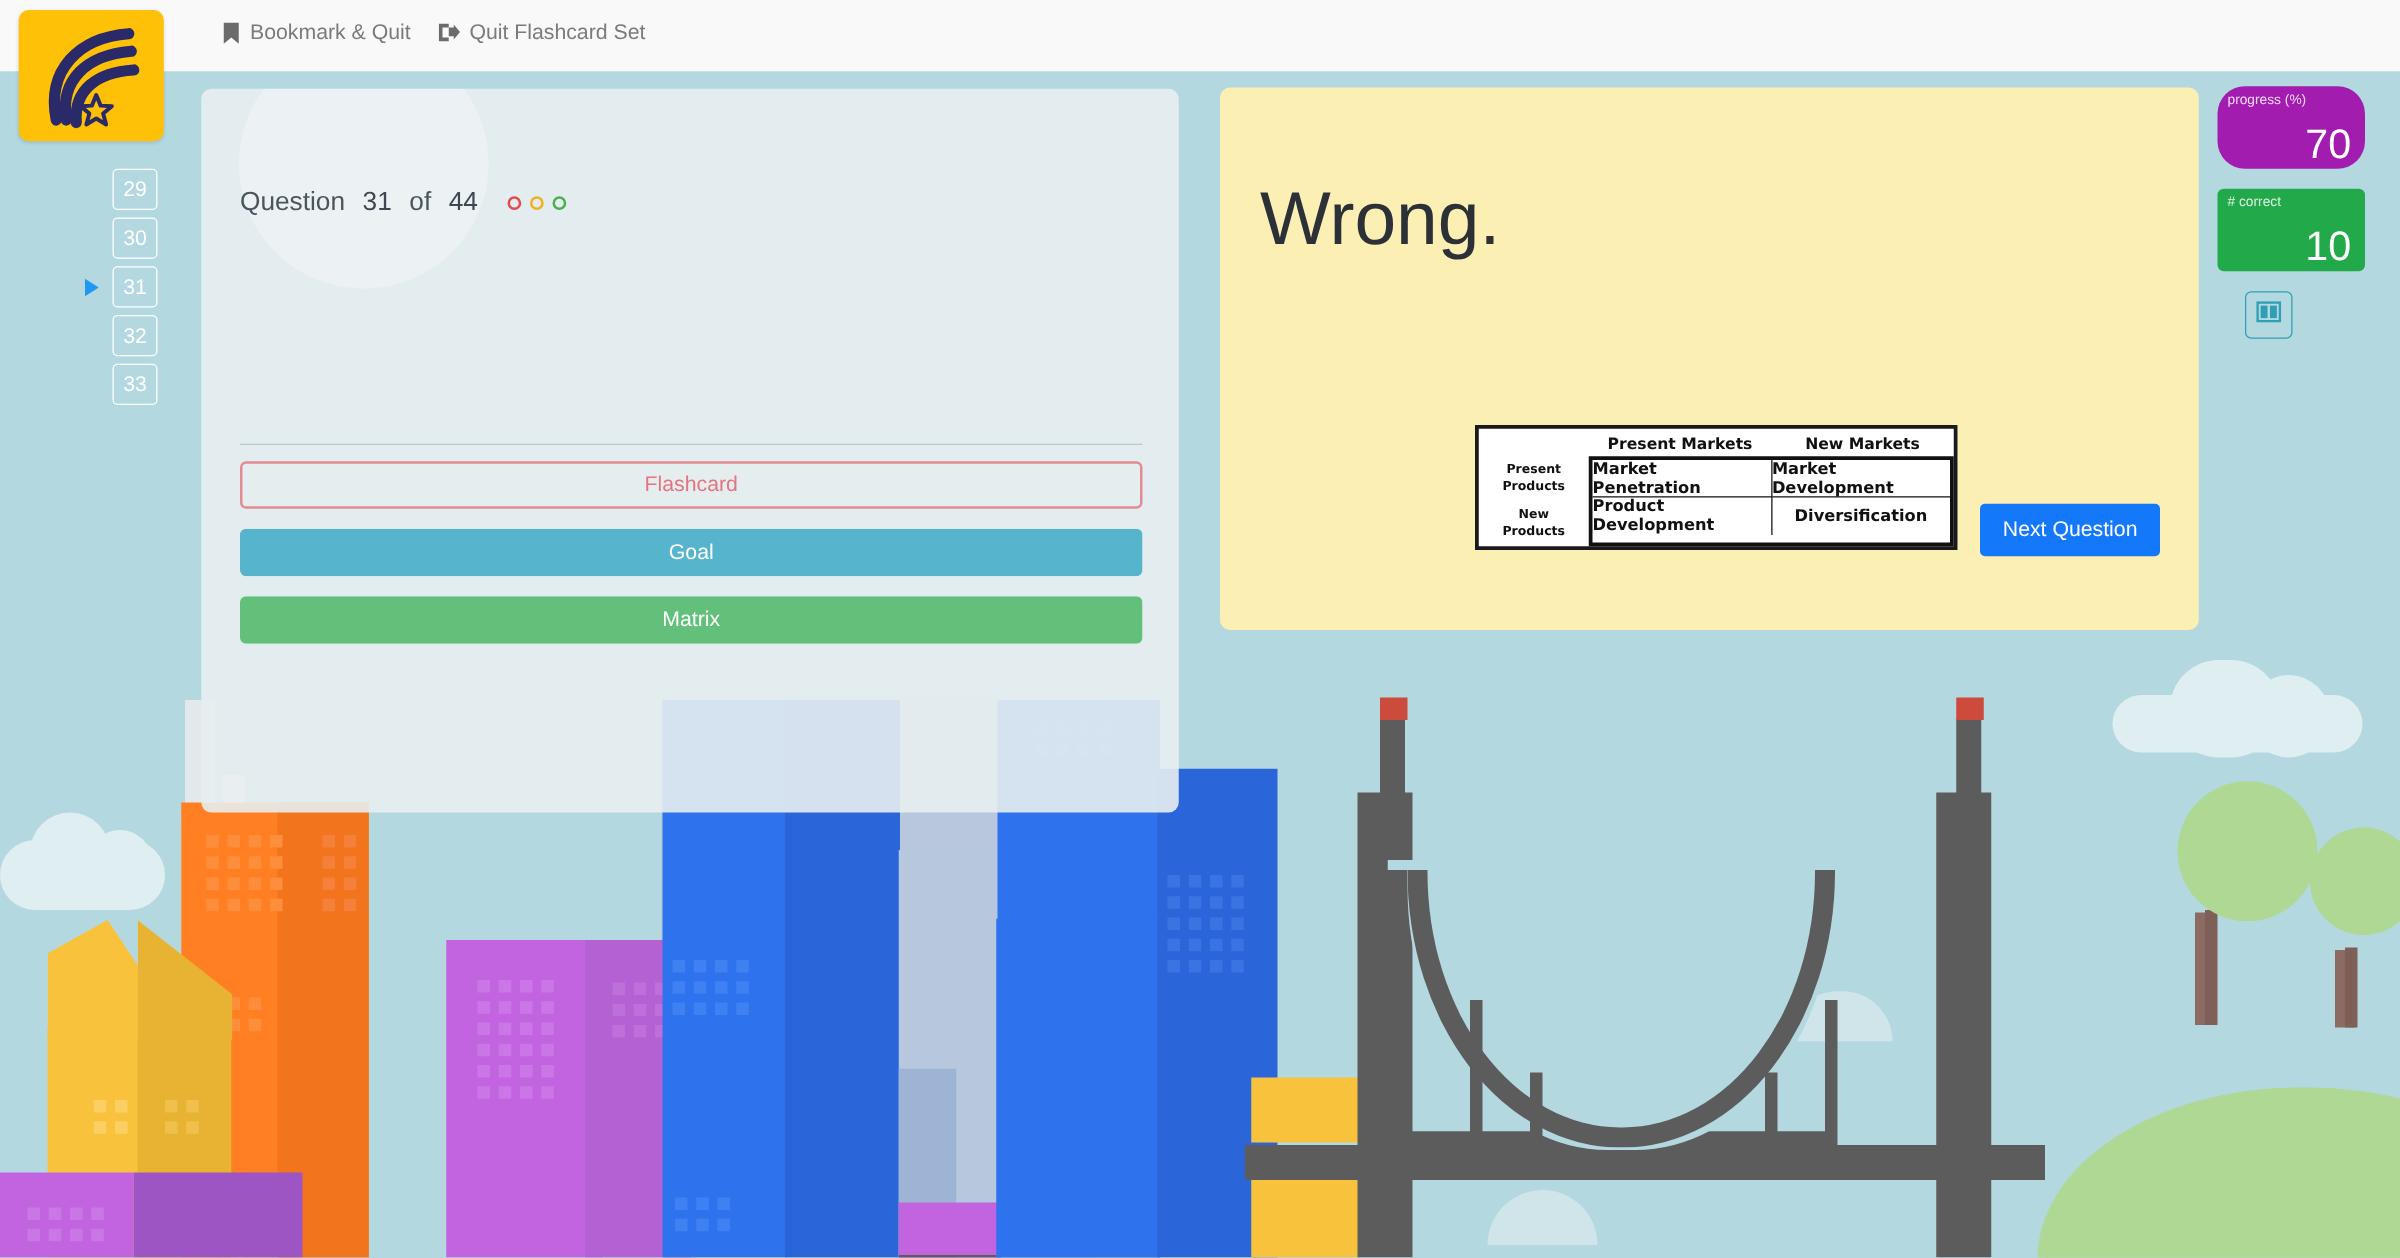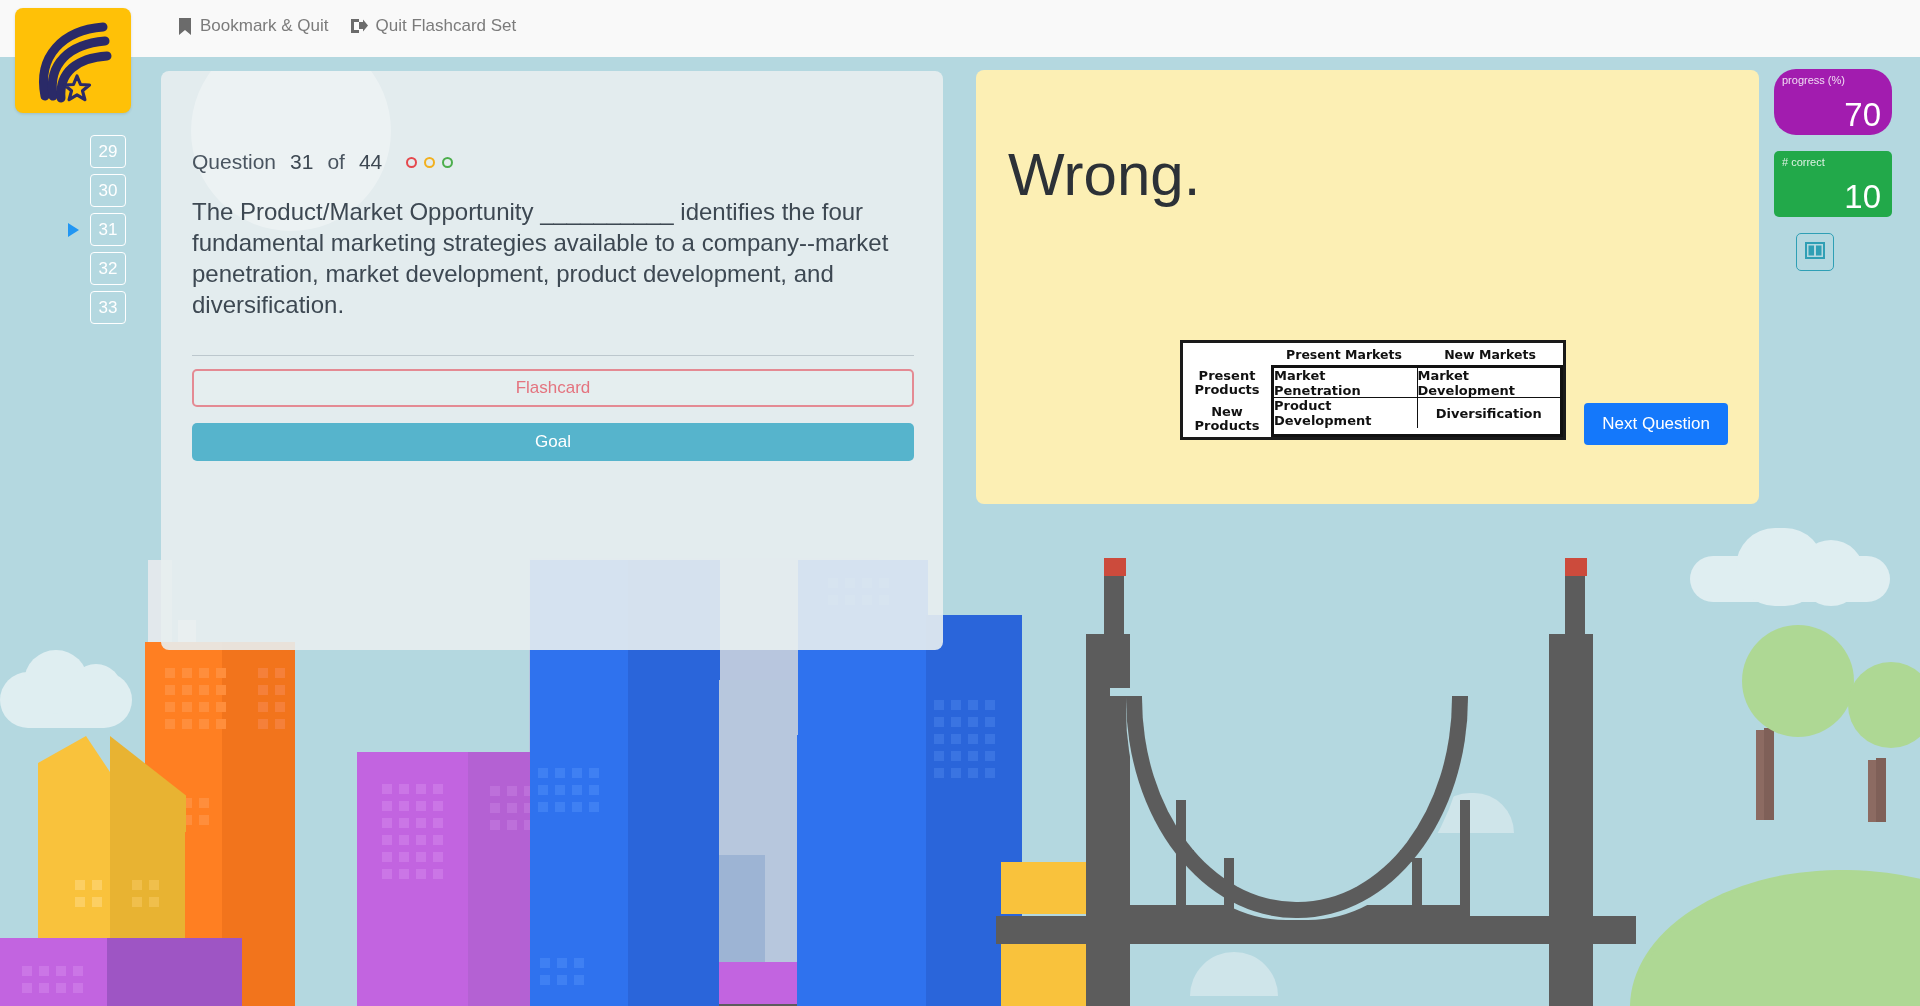--- a/index.html
+++ b/index.html
@@ -121,21 +121,21 @@
   .mx-row { display: flex; }
   .mx-head-spacer { width: 88px; flex: 0 0 88px; }
   .mx-col-head {
     flex: 1 1 0; text-align: center; font-size: 12.5px; font-weight: bold;
     color: #111; padding: 4px 0 3px;
   }
   .mx-body { display: flex; }
   .mx-rowlabels { width: 88px; flex: 0 0 88px; }
   .mx-rowlabel {
     height: 36px; display: flex; flex-direction: column; align-items: center; justify-content: center;
-    font-size: 13px; font-weight: bold; color: #111; line-height: 14px;
+    font-size: 10px; font-weight: bold; color: #111; line-height: 14px;
   }
   .mx-cells { flex: 1 1 0; border: 3px solid #111; display: flex; flex-direction: column; }
   .mx-cellrow { display: flex; }
   .mx-cell {
     flex: 1 1 0; height: 30px; display: flex; align-items: center; justify-content: center;
     font-size: 13px; font-weight: bold; color: #111; border-right: 1px solid #111;
   }
   .mx-cell:last-child { border-right: none; }
   .mx-cellrow:first-child .mx-cell { border-bottom: 1px solid #111; }
 
@@ -464,26 +464,26 @@
     <span class="num">31</span>
     <span class="lbl">of</span>
     <span class="num">44</span>
     <span class="dots">
       <span style="border-color:#e5484d"></span>
       <span style="border-color:#f2b01e"></span>
       <span style="border-color:#4cae4c"></span>
     </span>
   </div>
 
-  <div class="qtext">The Product/Market Opportunity __________ identifies the four fundamental marketing strategies available to a company--market penetration, market development, product development, and diversification.</div>
   <div class="qdivider"></div>
 
   <div class="answers">
     <div class="ans wrong">Flashcard</div>
     <div class="ans">Goal</div>
+    <div class="ans correct">Matrix</div>
   </div>
 
   <div class="fcard">
     <div class="ftitle">Wrong.</div>
 
     <div class="matrix">
       <div class="mx-row">
         <div class="mx-head-spacer"></div>
         <div class="mx-col-head">Present Markets</div>
         <div class="mx-col-head">New Markets</div>

